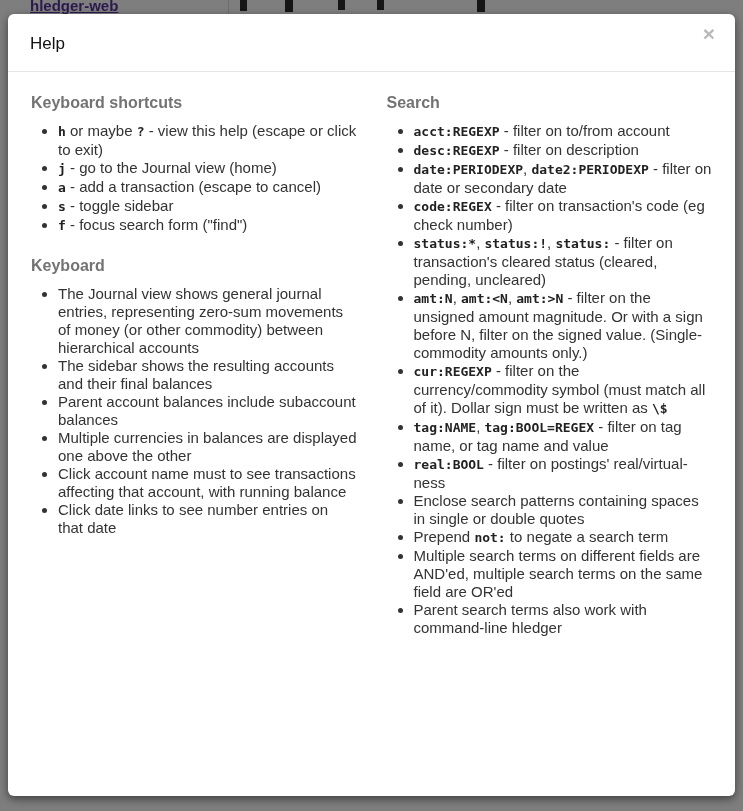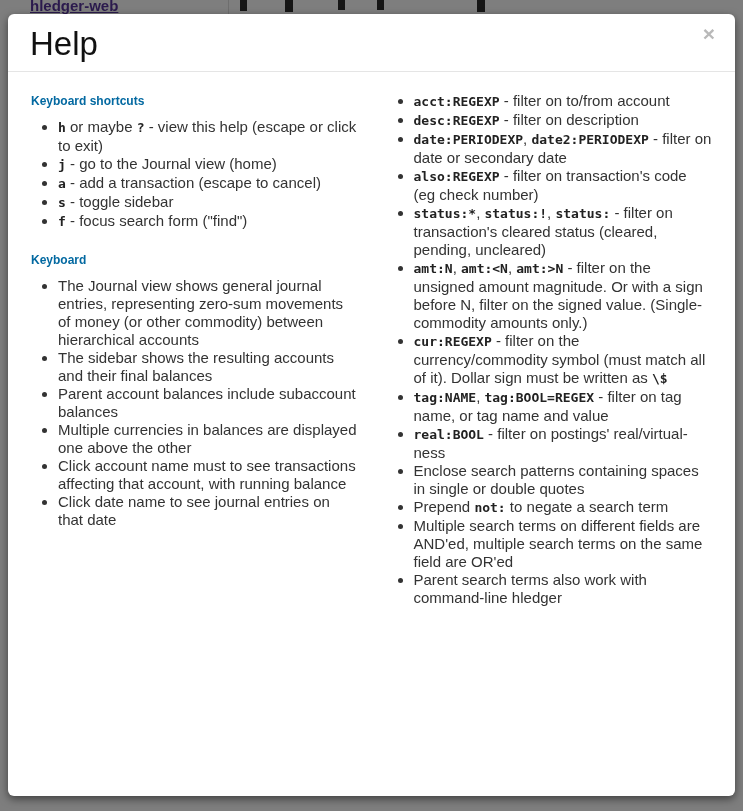--- a/index.html
+++ b/index.html
@@ -24,30 +24,30 @@
   .f4 { left: 377px; width: 7px; height: 10px; }
   .f5 { left: 477px; width: 8px; height: 12px; }
   
   .modal {
     position: absolute; left: 8px; top: 14px; width: 727px; height: 782px;
     background: #ffffff; border-radius: 6px;
     box-shadow: 0 3px 9px rgba(0,0,0,0.5);
     overflow: hidden;
   }
   .modal-header { padding: 15px 20px 13px 22px; border-bottom: 1px solid #e5e5e5; position: relative; }
-  .modal-title { font-size: 33px; font-weight: 400; color: #111; line-height: 29px; }
+  .modal-title { font-size: 17px; font-weight: 400; color: #111; line-height: 29px; }
   .close {
     position: absolute; top: 9px; right: 20px;
     background: none; border: none; cursor: pointer;
     font-size: 21px; font-weight: bold; color: #b9b9b9;
     font-family: "Liberation Sans", sans-serif; line-height: 21px;
   }
   .modal-body { display: flex; padding: 10px 8px 0 8px; }
   .col { width: 50%; padding: 0 15px; }
-  .col h3 { font-size: 12px; font-weight: bold; color: #0369a1; margin: 22px 0 10px 0; }
+  .col h3 { font-size: 16px; font-weight: bold; color: #737373; margin: 22px 0 10px 0; }
   .col h3:first-child { margin-top: 12px; }
   .col ul { margin: 10px 0 10px 0; padding-left: 27px; }
   .col li {
     font-size: 15px; line-height: 18px; color: #333;
   }
   .col code {
     font-family: "DejaVu Sans Mono", "Liberation Mono", monospace;
     font-weight: bold; font-size: 13px; color: #222;
   }
 </style>
@@ -79,29 +79,30 @@
           <li><code>s</code> - toggle sidebar</li>
           <li><code>f</code> - focus search form ("find")</li>
         </ul>
         <h3>Keyboard</h3>
         <ul>
           <li>The Journal view shows general journal entries, representing zero-sum movements of money (or other commodity) between hierarchical accounts</li>
           <li>The sidebar shows the resulting accounts and their final balances</li>
           <li>Parent account balances include subaccount balances</li>
           <li>Multiple currencies in balances are displayed one above the other</li>
           <li>Click account name must to see transactions affecting that account, with running balance</li>
-          <li>Click date name to see journal entries on that date</li>
+          <li>Click date links to see number entries on that date</li>
         </ul>
       </div>
     <div class="col">
+        <h3>Search</h3>
         <ul>
           <li><code>acct:REGEXP</code> - filter on to/from account</li>
           <li><code>desc:REGEXP</code> - filter on description</li>
           <li><code>date:PERIODEXP</code>, <code>date2:PERIODEXP</code> - filter on date or secondary date</li>
-          <li><code>also:REGEXP</code> - filter on transaction's code (eg check number)</li>
+          <li><code>code:REGEX</code> - filter on transaction's code (eg check number)</li>
           <li><code>status:*</code>, <code>status:!</code>, <code>status:</code> - filter on transaction's cleared status (cleared, pending, uncleared)</li>
           <li><code>amt:N</code>, <code>amt:&lt;N</code>, <code>amt:&gt;N</code> - filter on the unsigned amount magnitude. Or with a sign before N, filter on the signed value. (Single-commodity amounts only.)</li>
           <li><code>cur:REGEXP</code> - filter on the currency/commodity symbol (must match all of it). Dollar sign must be written as <code>\$</code></li>
           <li><code>tag:NAME</code>, <code>tag:BOOL=REGEX</code> - filter on tag name, or tag name and value</li>
           <li><code>real:BOOL</code> - filter on postings' real/virtual-ness</li>
           <li>Enclose search patterns containing spaces in single or double quotes</li>
           <li>Prepend <code>not:</code> to negate a search term</li>
           <li>Multiple search terms on different fields are AND'ed, multiple search terms on the same field are OR'ed</li>
           <li>Parent search terms also work with command-line hledger</li>
         </ul>

